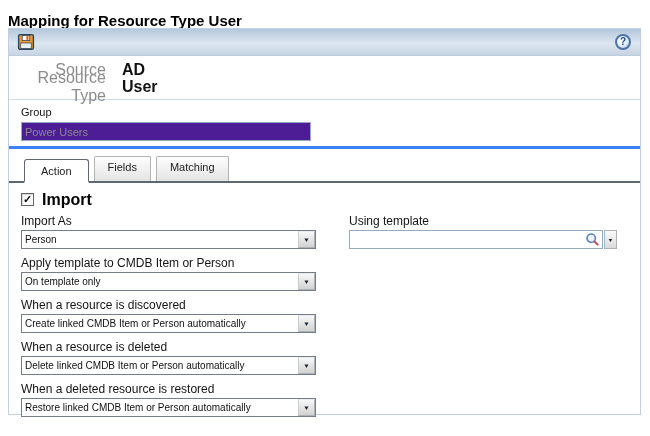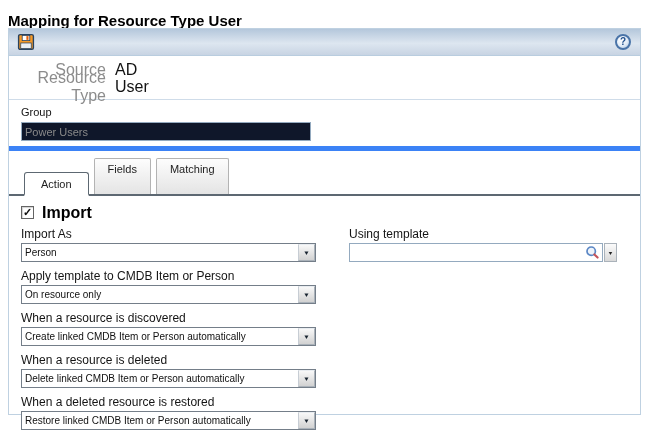--- a/index.html
+++ b/index.html
@@ -20,34 +20,34 @@
   .toolbar-spacer { flex: 1; }
   .help-icon { width: 16px; height: 16px; border-radius: 50%;
     background: radial-gradient(circle at 35% 30%, #ffffff, #e3edf8 55%, #a6c0dd);
     border: 2px solid #4a74a8; color: #1f4e8c; font-weight: bold; font-size: 10px;
     display: flex; align-items: center; justify-content: center; line-height: 1; }
 
   
   .info-sec { flex: 0 0 auto; padding: 5px 0 4px; border-bottom: 1px solid #cfdce9; }
   .info-row { display: flex; height: 17px; align-items: center; font-size: 16px; }
   .info-label { width: 97px; text-align: right; color: #8c8c8c; }
-  .info-value { margin-left: 9px; color: #121212; font-weight: normal; }
-
-  
-  .group-sec { padding: 6px 12px 5px; border-bottom: 5px solid #3b82f6; }
+  .info-value { margin-left: 16px; color: #121212; font-weight: bold; }
+
+  
+  .group-sec { padding: 6px 12px 5px; border-bottom: 3px solid #3b82f6; }
   .group-label { font-size: 11px; color: #141414; height: 14px; }
   .text-input { display: block; width: 290px; height: 19px; border: 1px solid #94aabf;
     font-size: 11px; color: #8a8a8a; padding: 1px 3px; font-family: inherit;
-    background: #0f172a; margin-top: 2px; outline: none; }
+    background: #4c1d95; margin-top: 2px; outline: none; }
 
   
   .tab-content-sec { flex: 1; display: flex; flex-direction: column; }
   .tabstrip { display: flex; align-items: flex-end; padding: 7px 0 0 15px;
     border-bottom: 2px solid #5d6872; }
-  .tab { font-size: 11px; color: #222; padding: 4px 13px 19px; margin-right: 5px;
+  .tab { font-size: 11px; color: #222; padding: 4px 13px 8px; margin-right: 5px;
     border: 1px solid #b3b3b3; border-bottom: none; border-radius: 2px 2px 0 0;
     background: linear-gradient(#fdfdfd, #e4e4e4); cursor: pointer; }
   .tab.active { background: #fff; border: 1px solid #5d6872; border-bottom: 2px solid #fff;
     margin-bottom: -2px; padding: 5px 16px 4px; position: relative; z-index: 2;
     border-radius: 3px 3px 0 0; }
 
   
   .content { flex: 1; padding: 9px 12px 0; }
   .import-row { display: flex; align-items: center; height: 15px; margin-bottom: 0; }
   .checkbox { width: 13px; height: 13px; border: 1px solid #646464; background: #fff;
@@ -170,21 +170,21 @@
             </div>
             <div class="lookup-menu-btn">
               <span>▼</span>
             </div>
           </div>
         </div>
       </div>
 
       <div class="form-label">Apply template to CMDB Item or Person</div>
       <div class="select">
-        <span class="select-value">On resource only</span>
+        <span class="select-value">On template only</span>
         <span class="select-arrow-btn">
           <span>▼</span>
         </span>
       </div>
 
       <div class="form-label">When a resource is discovered</div>
       <div class="select">
         <span class="select-value">Create linked CMDB Item or Person automatically</span>
         <span class="select-arrow-btn">
           <span>▼</span>

